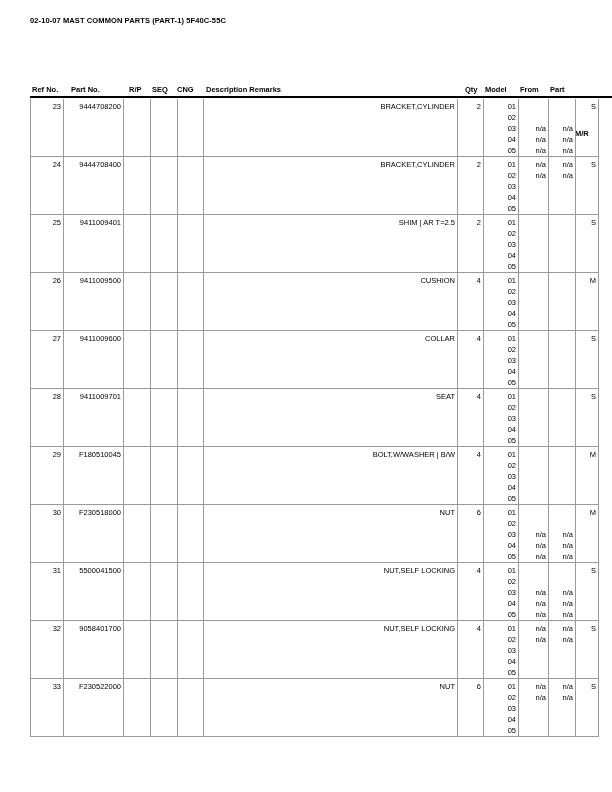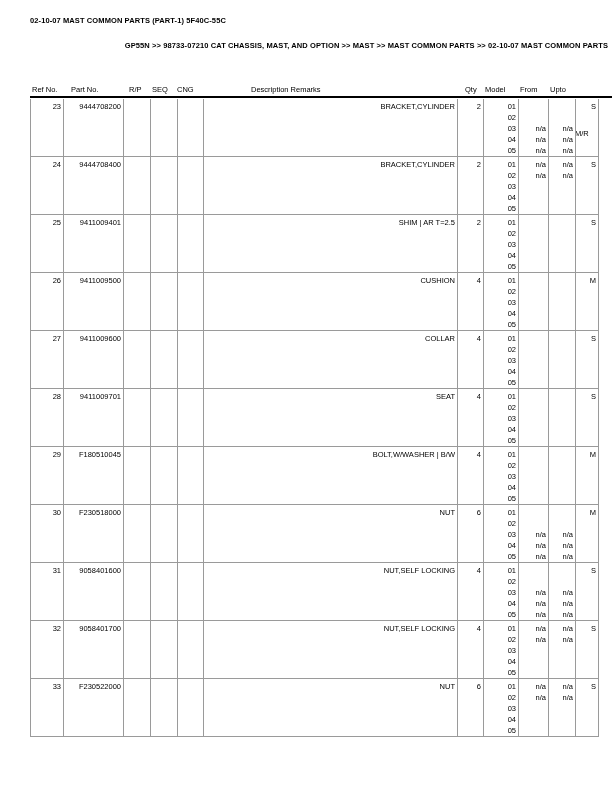--- a/index.html
+++ b/index.html
@@ -19,24 +19,24 @@
   }
   .breadcrumb {
     position: absolute; left: 20px; top: 41px; width: 578px;
     font-size: 7.5px; font-weight: bold; line-height: 9.5px; letter-spacing: 0.1px;
   }
   .breadcrumb div { white-space: nowrap; }
 
   .col-headers { position: absolute; left: 0; top: 0; }
   .col-headers span {
     position: absolute; top: 85px;
-    font-size: 7.5px; font-weight: normal; white-space: nowrap;
+    font-size: 7.5px; font-weight: bold; white-space: nowrap;
   }
   .h-0 { left: 22px; }  .h-1 { left: 61px; }  .h-2 { left: 119px; }
-  .h-3 { left: 142px; } .h-4 { left: 167px; } .h-5 { left: 196px; margin-left: 45px; }
+  .h-3 { left: 142px; } .h-4 { left: 167px; } .h-5 { left: 196px; }
   .h-6 { left: 455px; } .h-7 { left: 475px; } .h-8 { left: 510px; }
   .h-9 { left: 540px; } .h-10 { left: 565px; margin-top: 44px; }
 
   .header-rule {
     position: absolute; left: 20px; top: 96px;
     width: 590px; height: 2px; background: #000000;
   }
 
   table.parts {
     position: absolute; left: 20px; top: 99px;
@@ -69,34 +69,33 @@
   col.w-mr   { width: 23px; }
 </style>
 </head>
 <body>
 
 <div class="page">
 
   <div class="doc-title">02-10-07 MAST COMMON PARTS (PART-1) 5F40C-55C</div>
 
   <div class="breadcrumb">
-    <div>GP55N &gt;&gt; 98733-07210 CAT CHASSIS, MAST, AND OPTION &gt;&gt; MAST &gt;&gt; MAST COMMON PARTS &gt;&gt; 02-10-07 MAST COMMON PARTS</div>
   </div>
 
   <div class="col-headers">
     <span class="h-0">Ref No.</span>
     <span class="h-1">Part No.</span>
     <span class="h-2">R/P</span>
     <span class="h-3">SEQ</span>
     <span class="h-4">CNG</span>
     <span class="h-5">Description Remarks</span>
     <span class="h-6">Qty</span>
     <span class="h-7">Model</span>
     <span class="h-8">From</span>
-    <span class="h-9">Upto</span>
+    <span class="h-9">Part</span>
     <span class="h-10">M/R</span>
   </div>
 
   <div class="header-rule"></div>
 
   <table class="parts">
     <colgroup>
       <col class="w-ref">
         <col class="w-part">
         <col class="w-rp">
@@ -353,21 +352,21 @@
             <div class="ln">&nbsp;</div>
             <div class="ln">&nbsp;</div>
             <div class="ln">n/a</div>
             <div class="ln">n/a</div>
             <div class="ln">n/a</div>
           </td>
       <td class="c-mr">M</td>
     </tr>
         <tr>
       <td class="c-ref">31</td>
-      <td class="c-part">9058401600</td>
+      <td class="c-part">5500041500</td>
       <td class="c-rp"></td>
       <td class="c-seq"></td>
       <td class="c-cng"></td>
       <td class="c-desc">NUT,SELF LOCKING</td>
       <td class="c-qty">4</td>
       <td class="c-model">
             <div class="ln">01</div>
             <div class="ln">02</div>
             <div class="ln">03</div>
             <div class="ln">04</div>

